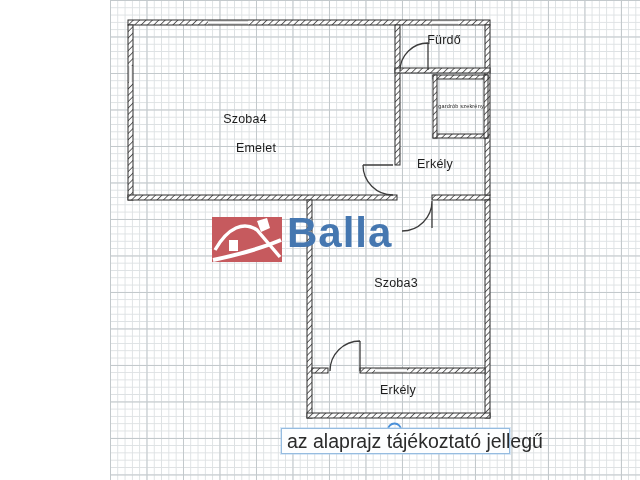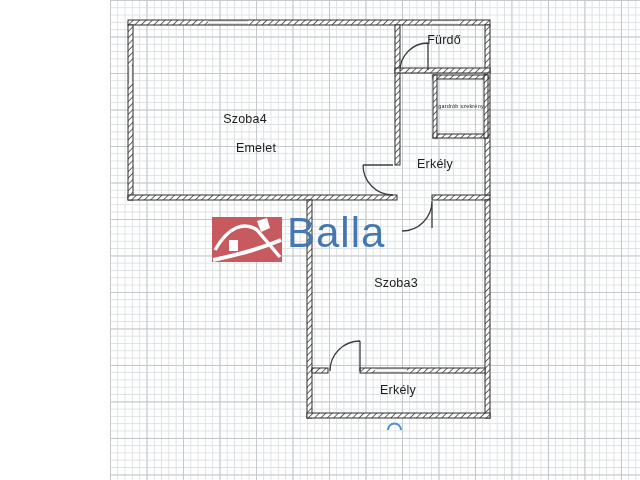--- a/index.html
+++ b/index.html
@@ -12,21 +12,21 @@
   #plan{position:absolute;left:0;top:0;width:640px;height:480px;}
   .room-label{
     position:absolute;transform:translate(-50%,-50%);
     color:#1c1c1c;white-space:nowrap;letter-spacing:.2px;
     font-family:"Liberation Sans", sans-serif;
   }
   #logo{position:absolute;left:0;top:0;width:640px;height:480px;pointer-events:none;}
   #logo-house{position:absolute;left:212px;top:217px;}
   #logo-brand{
     position:absolute;left:287px;top:209px;
-    font-size:42px;font-weight:normal;letter-spacing:1px;
+    font-size:42px;font-weight:bold;letter-spacing:1px;
     color:var(--brand-blue);
   }
   #logo-sub{
     position:absolute;left:291px;top:248px;
     font-size:16px;font-weight:bold;letter-spacing:6px;
     color:var(--brand-red);
   }
   #caption{
     position:absolute;left:281px;top:428px;width:222px;height:22px;
     line-height:23px;padding:1px 0 1px 5px;
@@ -107,14 +107,15 @@
       <rect x="17" y="23" width="9" height="11" fill="#ffffff"></rect>
       <path d="M1 43 C 25 38, 48 32, 69 23" stroke="#ffffff" stroke-width="4" fill="none"></path>
     </svg>
     <div id="logo-brand">Balla</div>
   </div>
 
   <svg id="handle" width="17" height="10" viewBox="0 0 17 10" xmlns="http://www.w3.org/2000/svg">
     <path d="M2 9 A 6.5 6.5 0 0 1 15 9" stroke="#4a90d9" stroke-width="2" fill="none"></path>
   </svg>
 
+  <div id="caption" style="border-color: rgb(150, 188, 224);">az alaprajz tájékoztató jellegű</div>
 
 </div>
 
 </body></html>

